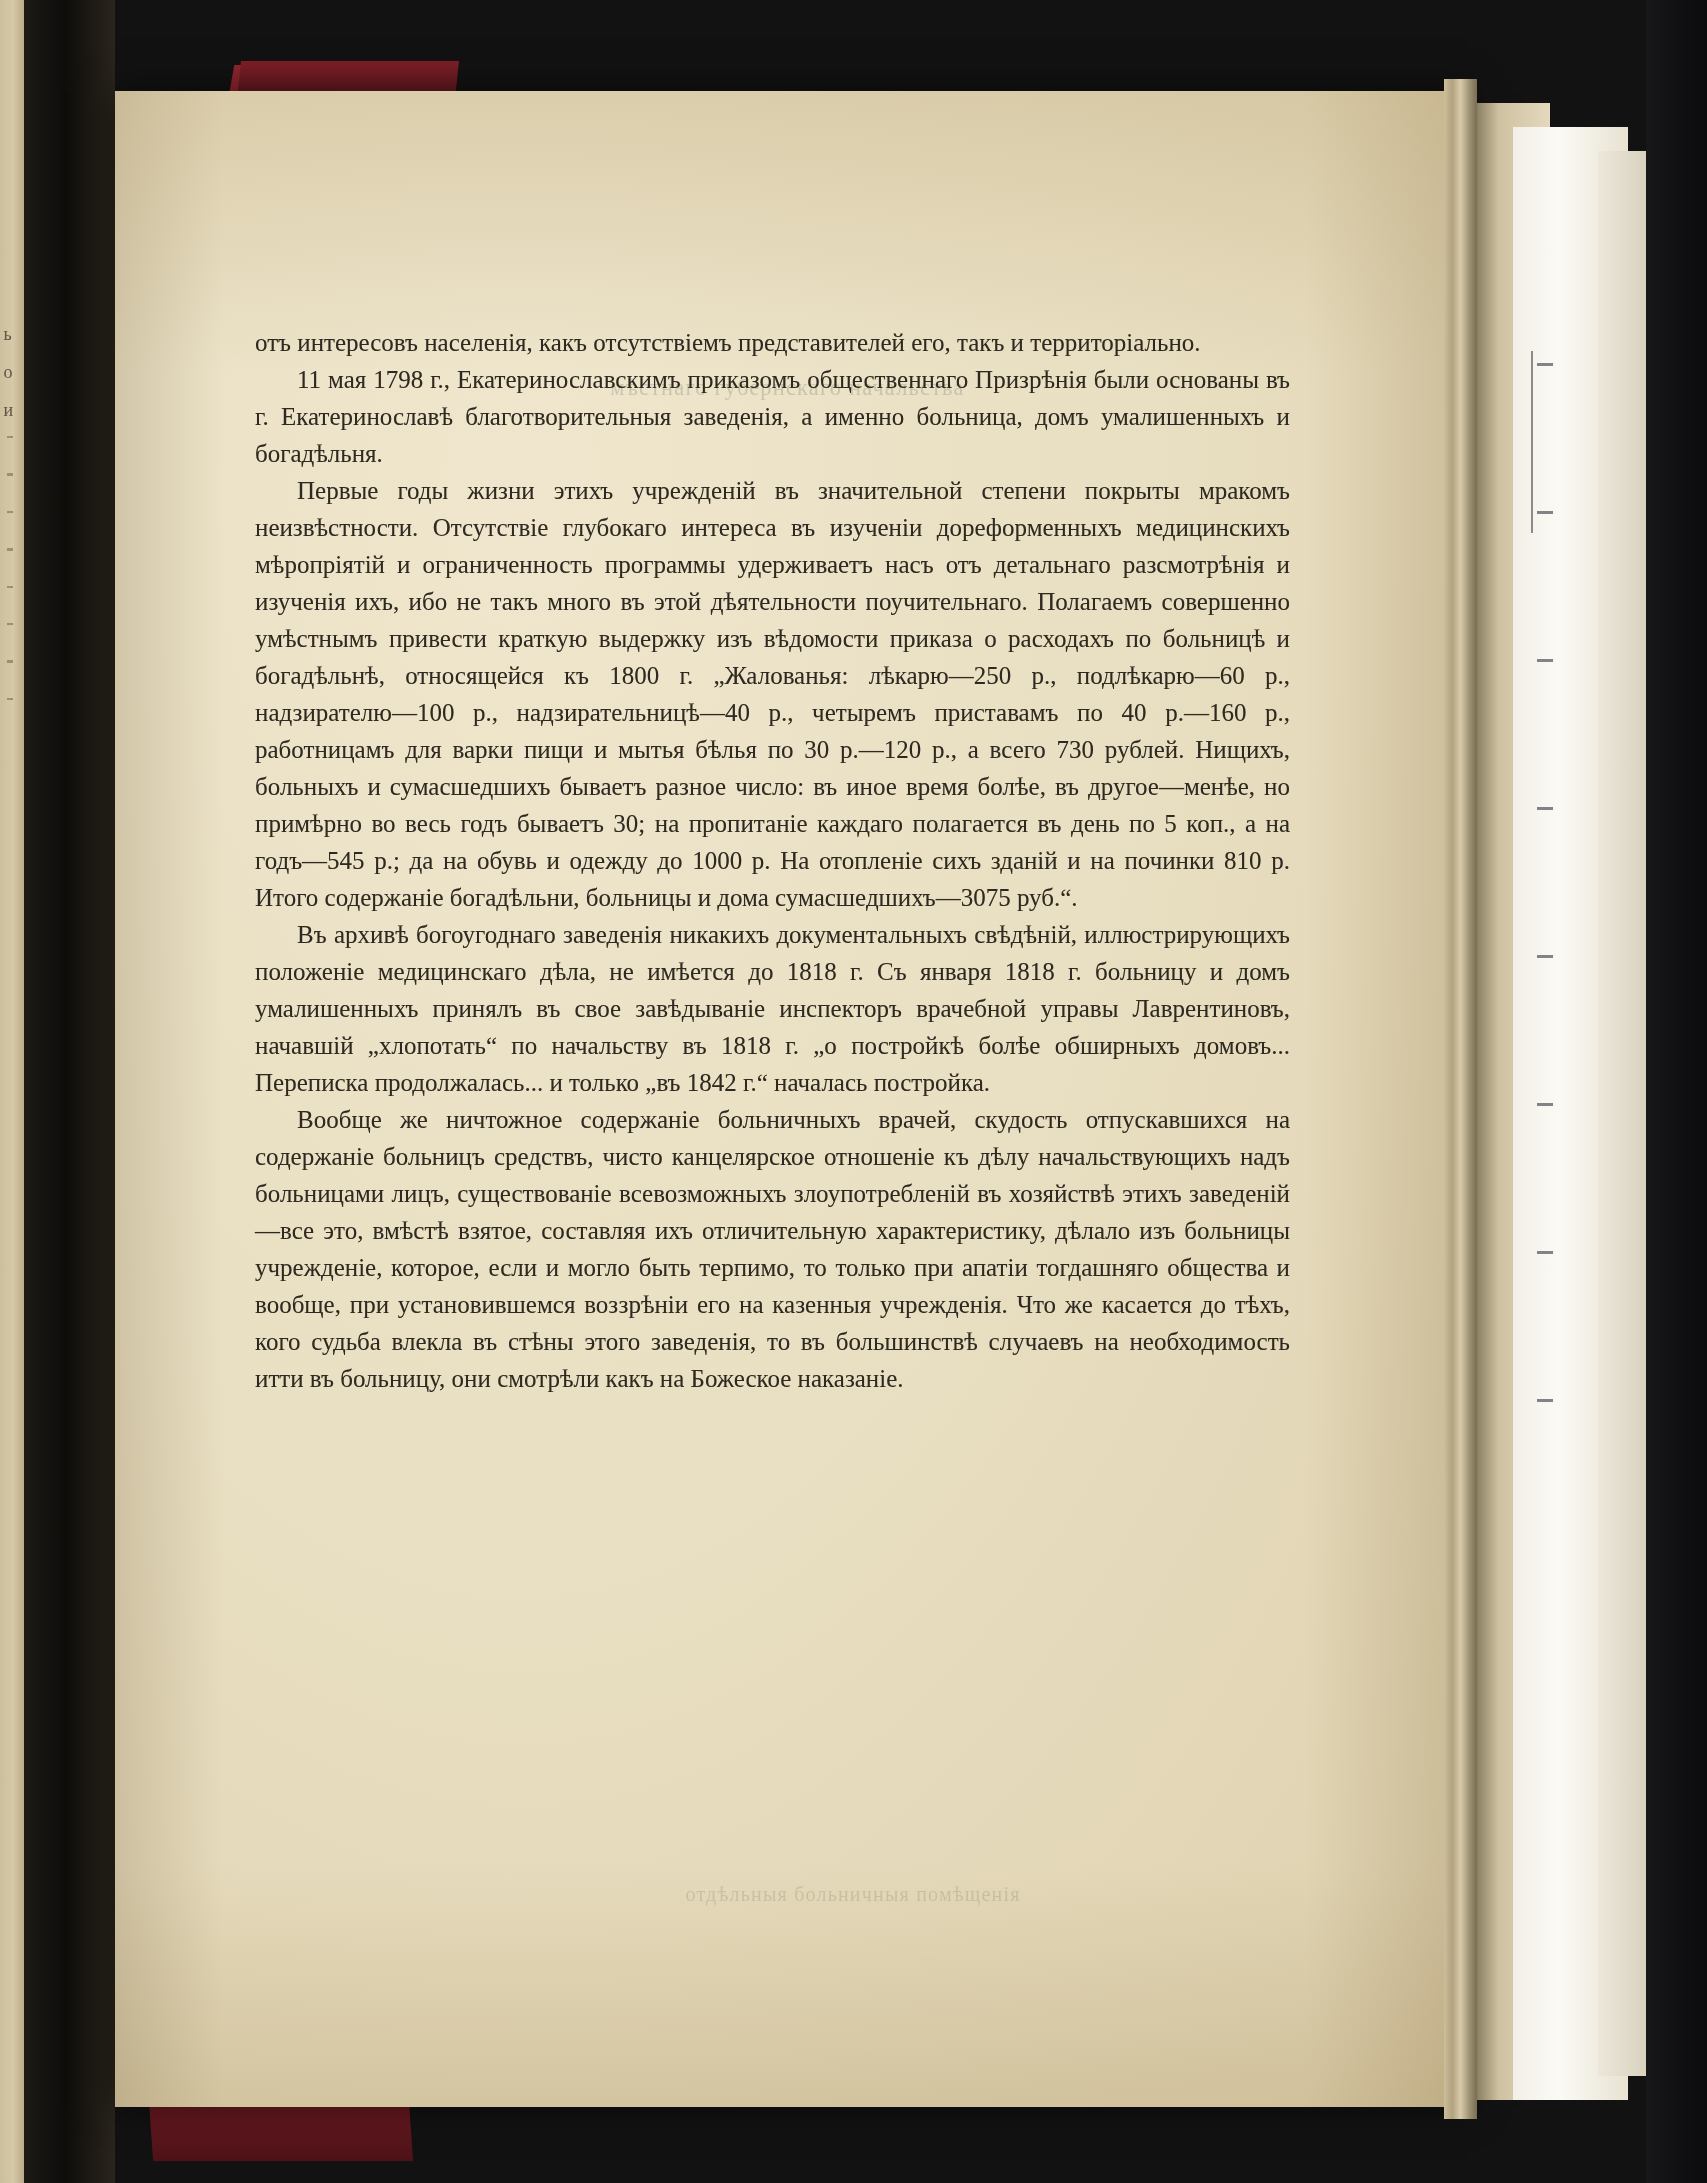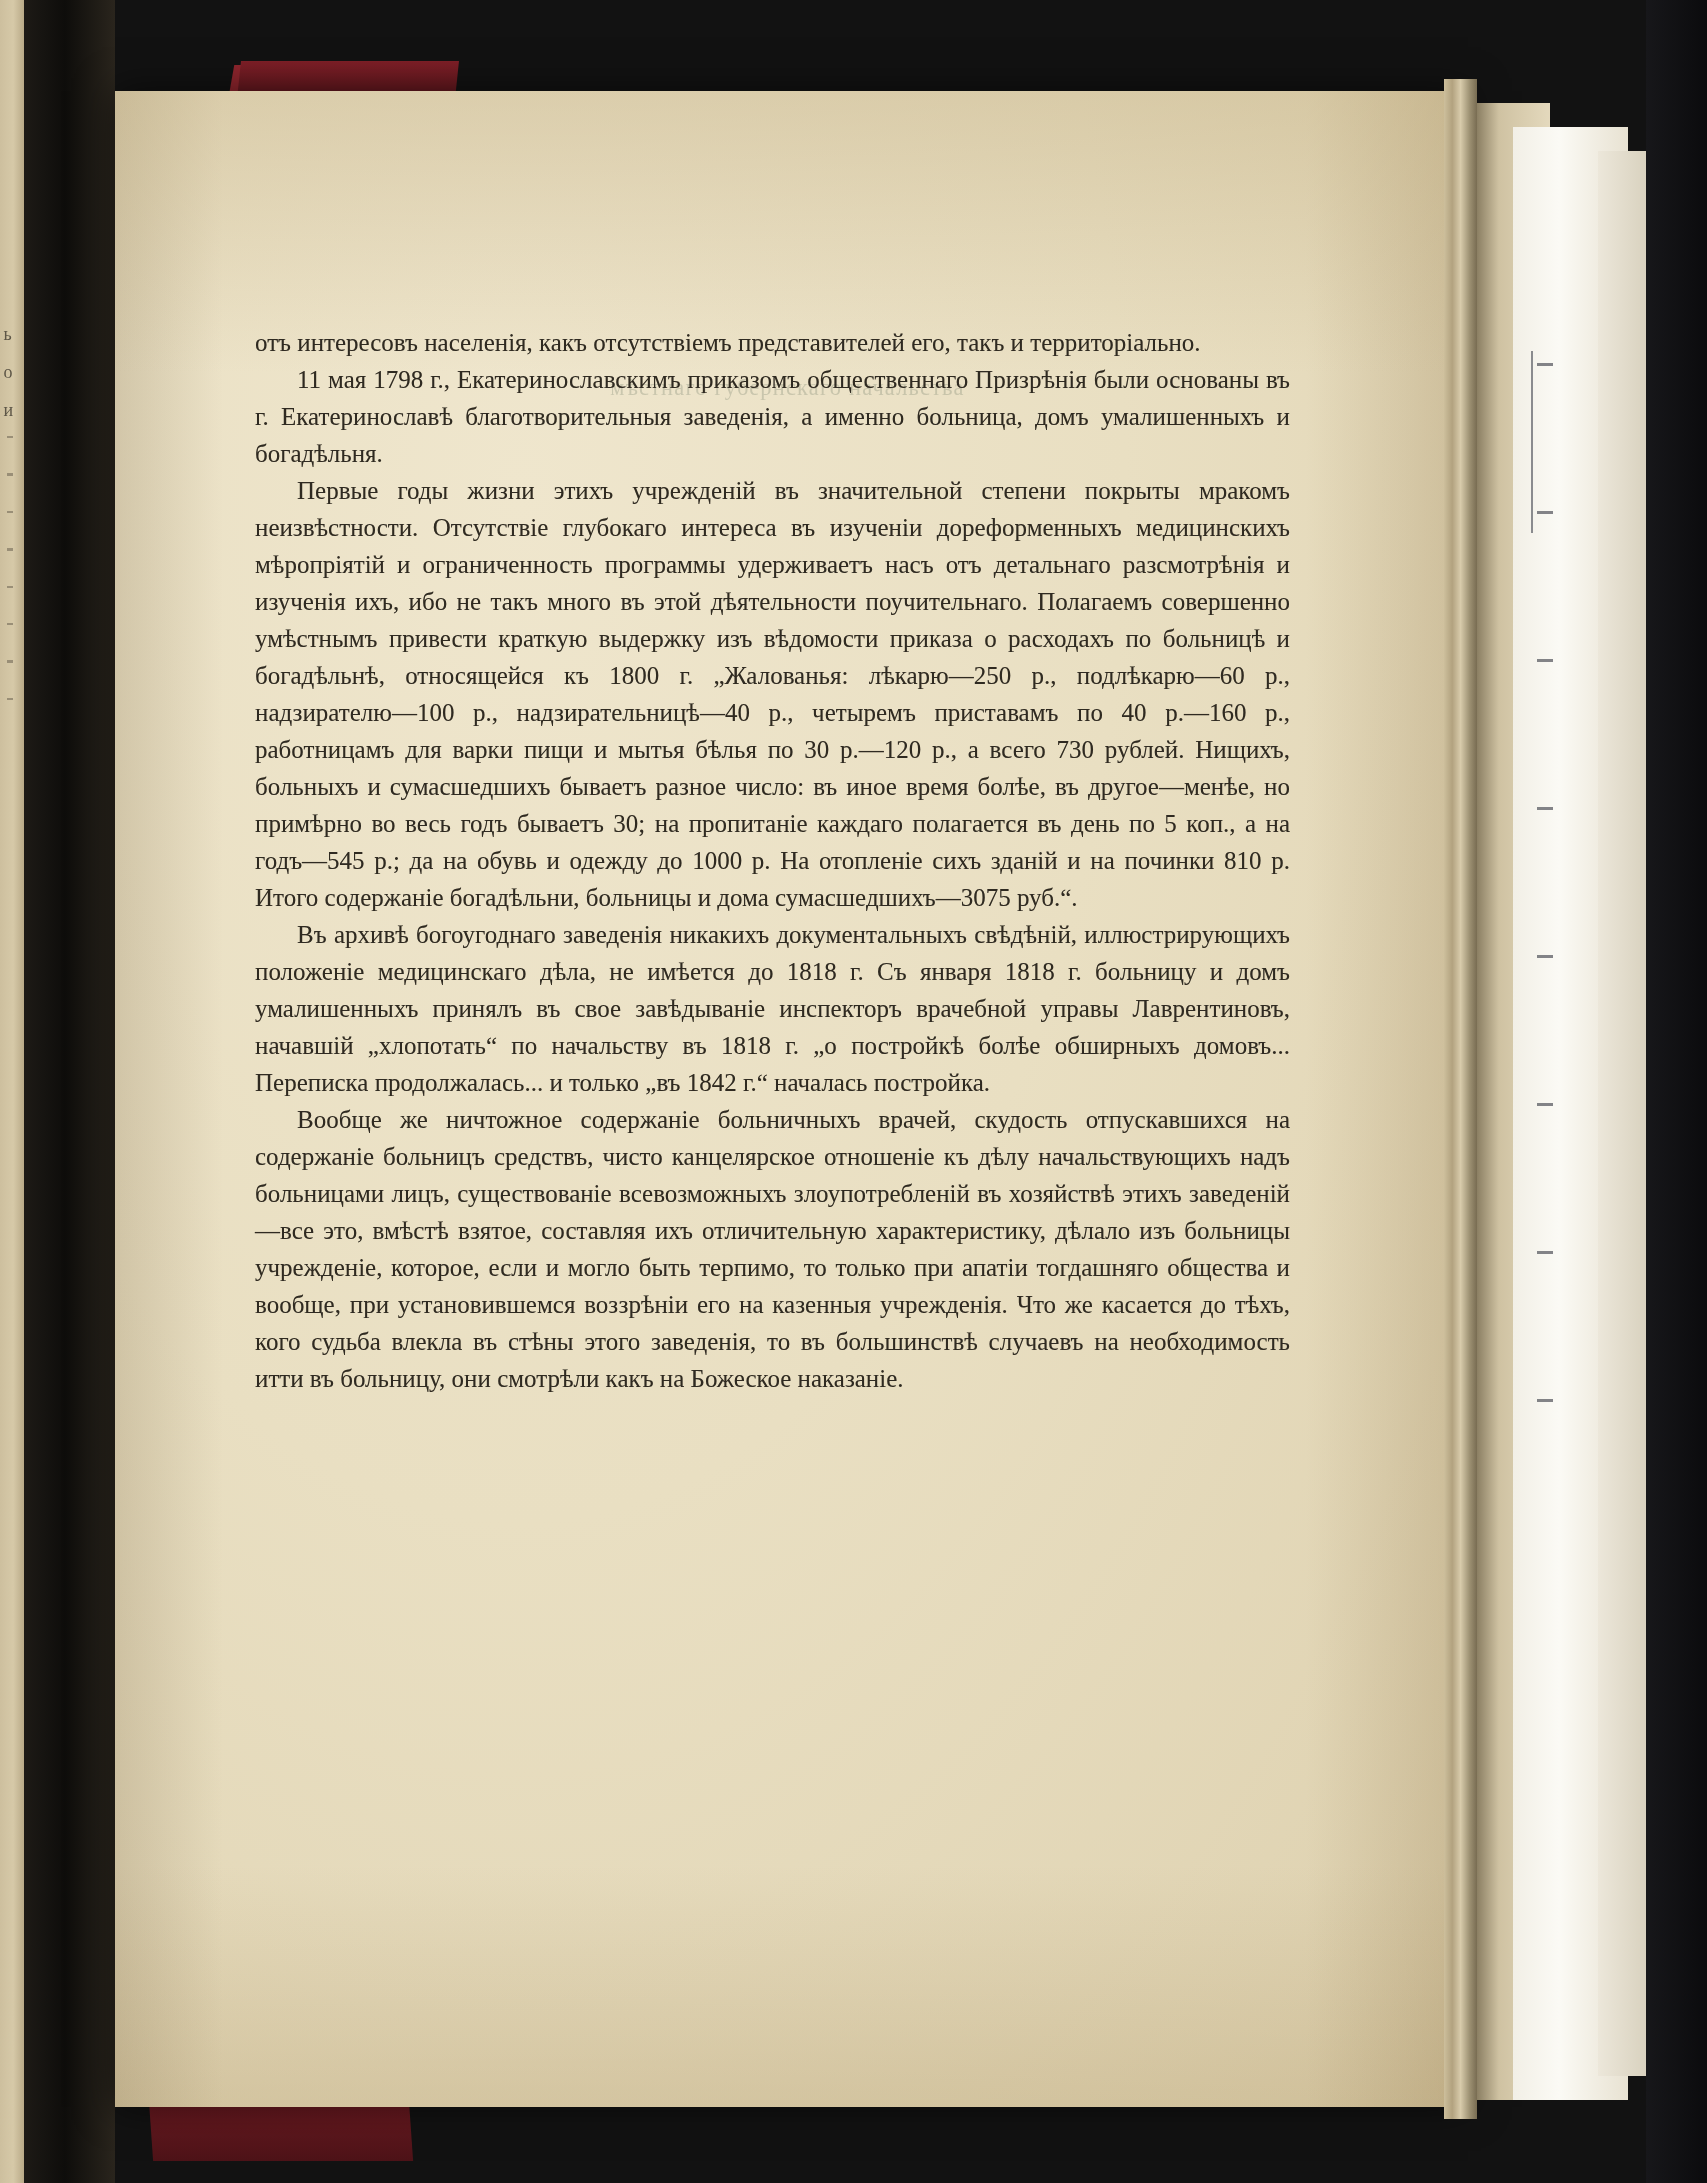--- a/index.html
+++ b/index.html
@@ -277,20 +277,21 @@
 
 <div class="gutter"></div>
 <div class="binding-left-strip"></div>
 <div class="binding-top"></div>
 <div class="binding-bottom"></div>
 
 <div class="page">
   <div class="page-stain-a"></div>
 
   <div class="showthrough">мѣстнаго губернскаго начальства</div>
+  <div class="showthrough2">отдѣльныя больничныя помѣщенія</div>
 
 
   <div class="textblock">
     <p>отъ интересовъ населенія, какъ отсутствіемъ представителей его, такъ и территоріально.</p>
     <p class="indented">11 мая 1798 г., Екатеринославскимъ приказомъ общественнаго Призрѣнія были основаны въ г. Екатеринославѣ благотворительныя заведенія, а именно больница, домъ умалишенныхъ и богадѣльня.</p>
     <p class="indented">Первые годы жизни этихъ учрежденій въ значительной степени покрыты мракомъ неизвѣстности. Отсутствіе глубокаго интереса въ изученіи дореформенныхъ медицинскихъ мѣропріятій и ограниченность программы удерживаетъ насъ отъ детальнаго разсмотрѣнія и изученія ихъ, ибо не такъ много въ этой дѣятельности поучительнаго. Полагаемъ совершенно умѣстнымъ привести краткую выдержку изъ вѣдомости приказа о расходахъ по больницѣ и богадѣльнѣ, относящейся къ 1800 г. „Жалованья: лѣкарю—250 р., подлѣкарю—60 р., надзирателю—100 р., надзирательницѣ—40 р., четыремъ приставамъ по 40 р.—160 р., работницамъ для варки пищи и мытья бѣлья по 30 р.—120 р., а всего 730 рублей. Нищихъ, больныхъ и сумасшедшихъ бываетъ разное число: въ иное время болѣе, въ другое—менѣе, но примѣрно во весь годъ бываетъ 30; на пропитаніе каждаго полагается въ день по 5 коп., а на годъ—545 р.; да на обувь и одежду до 1000 р. На отопленіе сихъ зданій и на починки 810 р. Итого содержаніе богадѣльни, больницы и дома сумасшедшихъ—3075 руб.“.</p>
     <p class="indented">Въ архивѣ богоугоднаго заведенія никакихъ документальныхъ свѣдѣній, иллюстрирующихъ положеніе медицинскаго дѣла, не имѣется до 1818 г. Съ января 1818 г. больницу и домъ умалишенныхъ принялъ въ свое завѣдываніе инспекторъ врачебной управы Лаврентиновъ, начавшій „хлопотать“ по начальству въ 1818 г. „о постройкѣ болѣе обширныхъ домовъ... Переписка продолжалась... и только „въ 1842 г.“ началась постройка.</p>
     <p class="indented">Вообще же ничтожное содержаніе больничныхъ врачей, скудость отпускавшихся на содержаніе больницъ средствъ, чисто канцелярское отношеніе къ дѣлу начальствующихъ надъ больницами лицъ, существованіе всевозможныхъ злоупотребленій въ хозяйствѣ этихъ заведеній—все это, вмѣстѣ взятое, составляя ихъ отличительную характеристику, дѣлало изъ больницы учрежденіе, которое, если и могло быть терпимо, то только при апатіи тогдашняго общества и вообще, при установившемся воззрѣніи его на казенныя учрежденія. Что же касается до тѣхъ, кого судьба влекла въ стѣны этого заведенія, то въ большинствѣ случаевъ на необходимость итти въ больницу, они смотрѣли какъ на Божеское наказаніе.</p>
   </div>
 </div>

